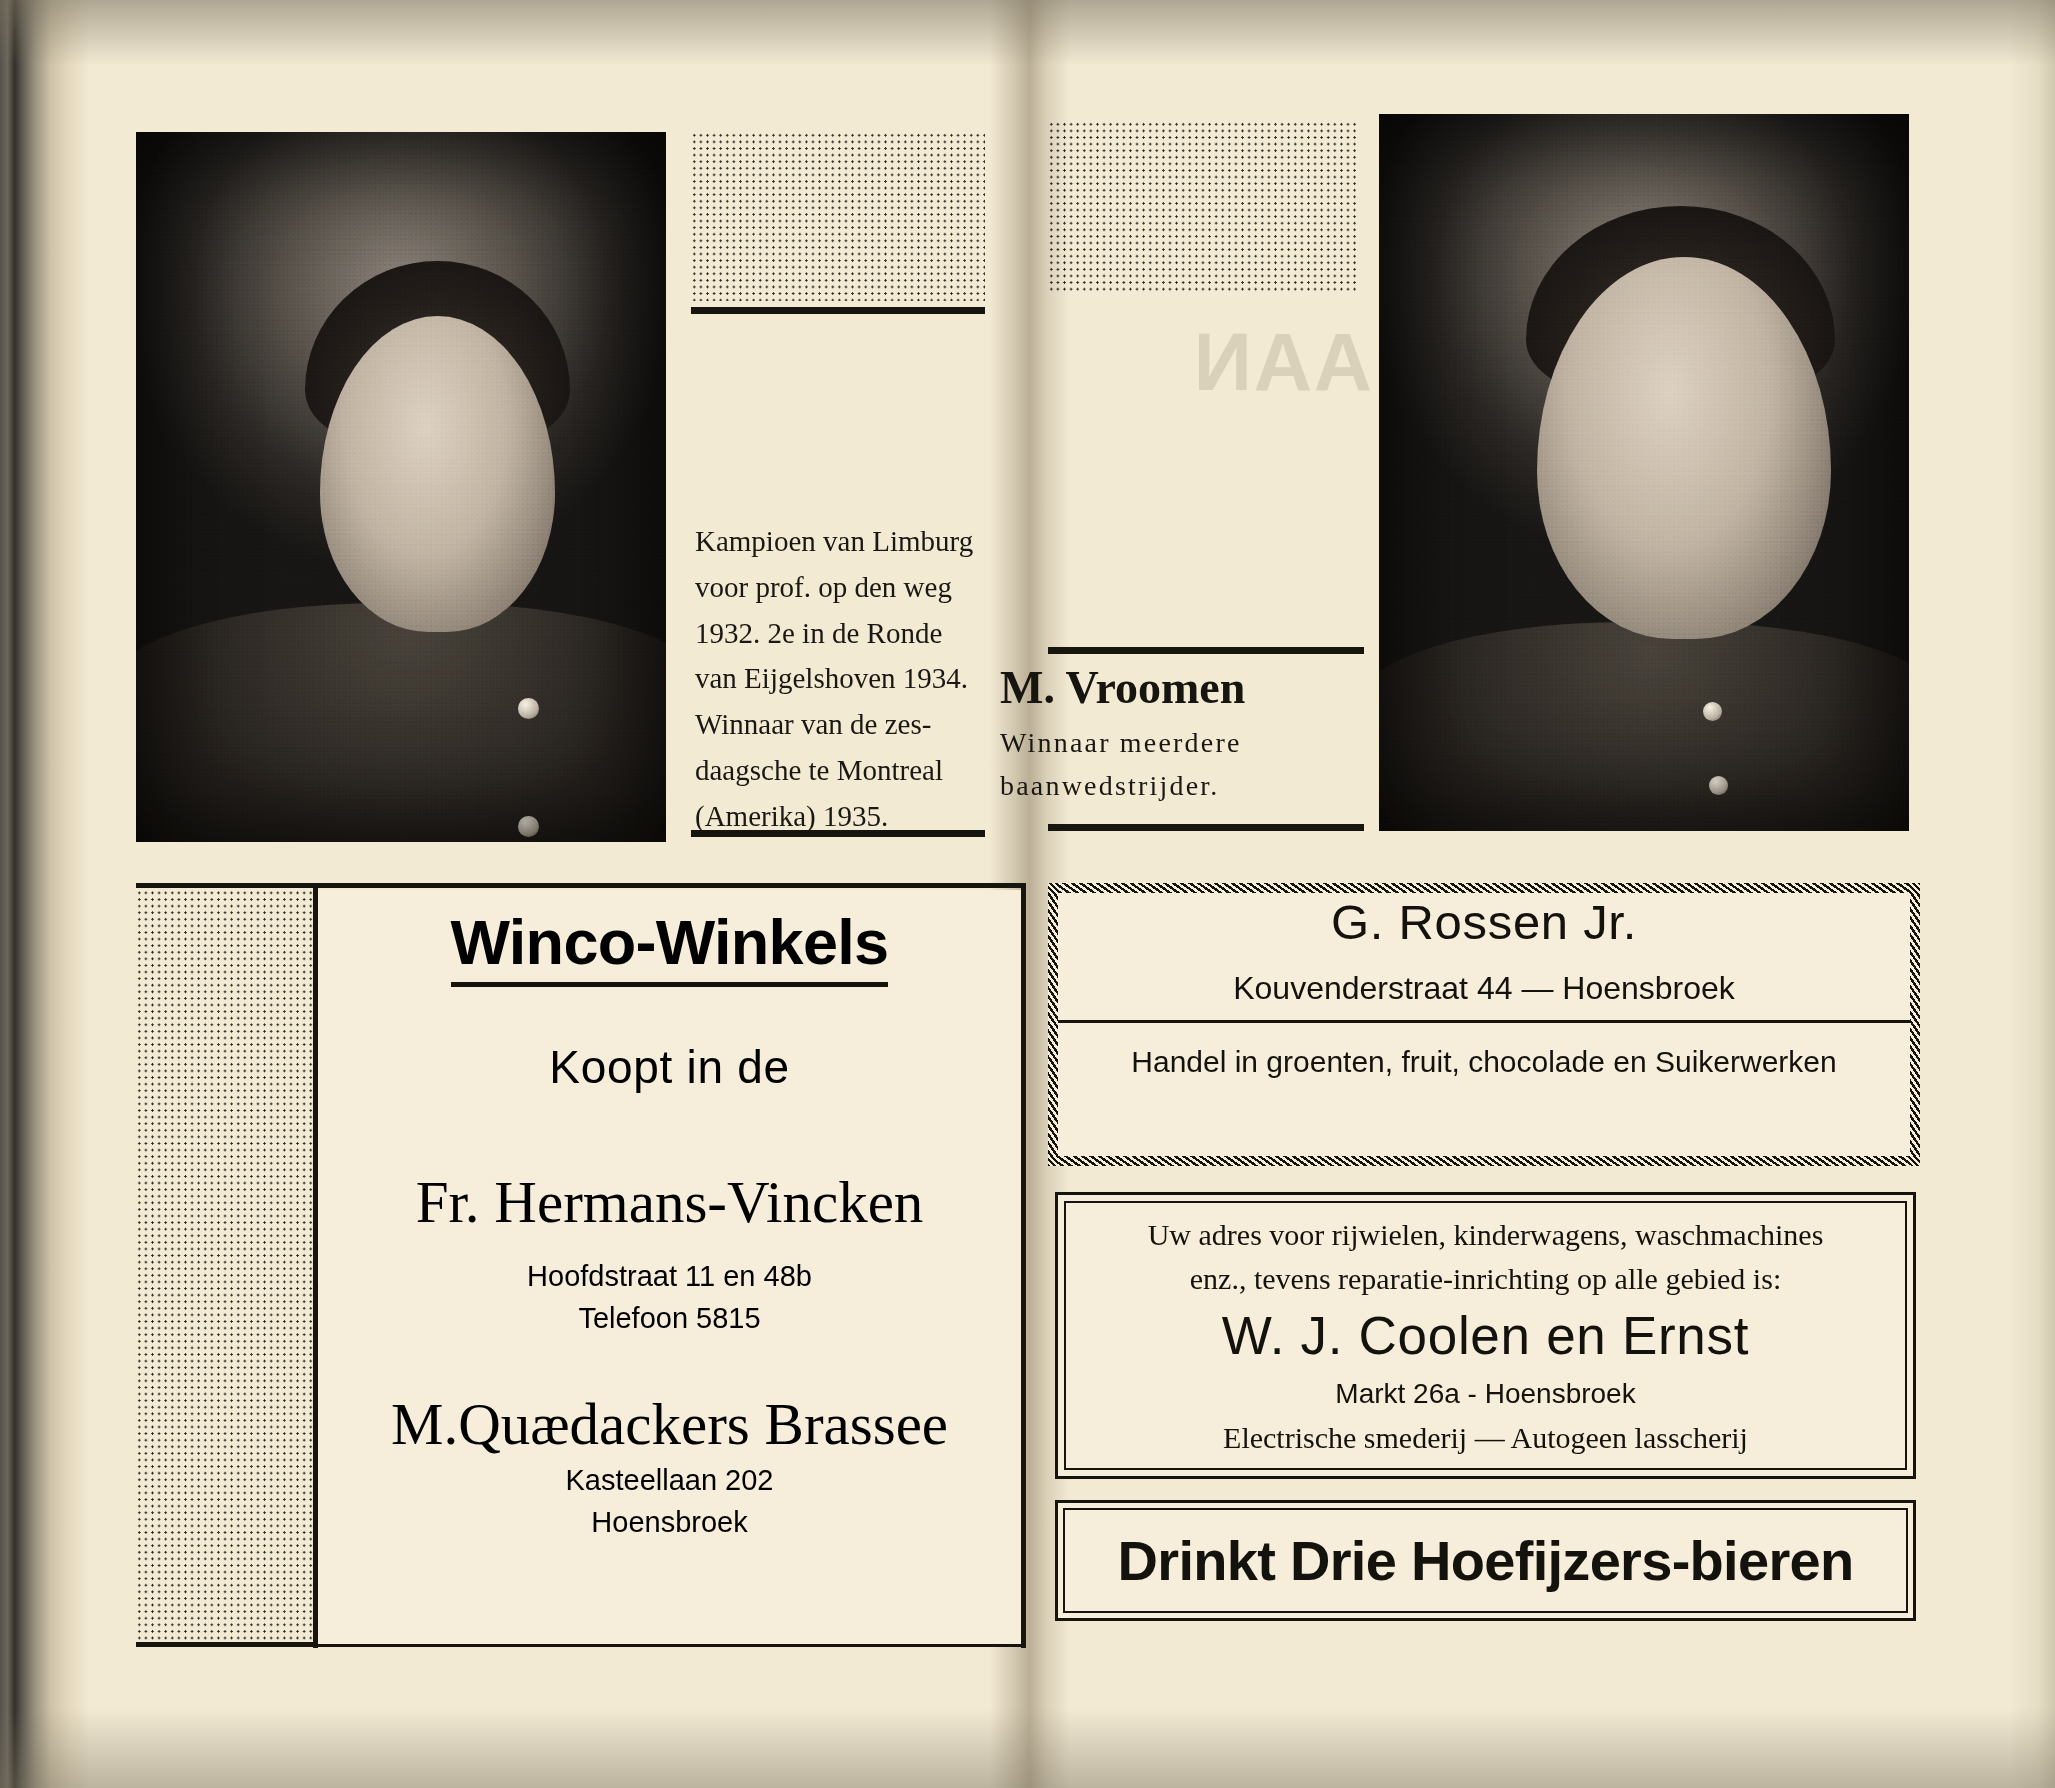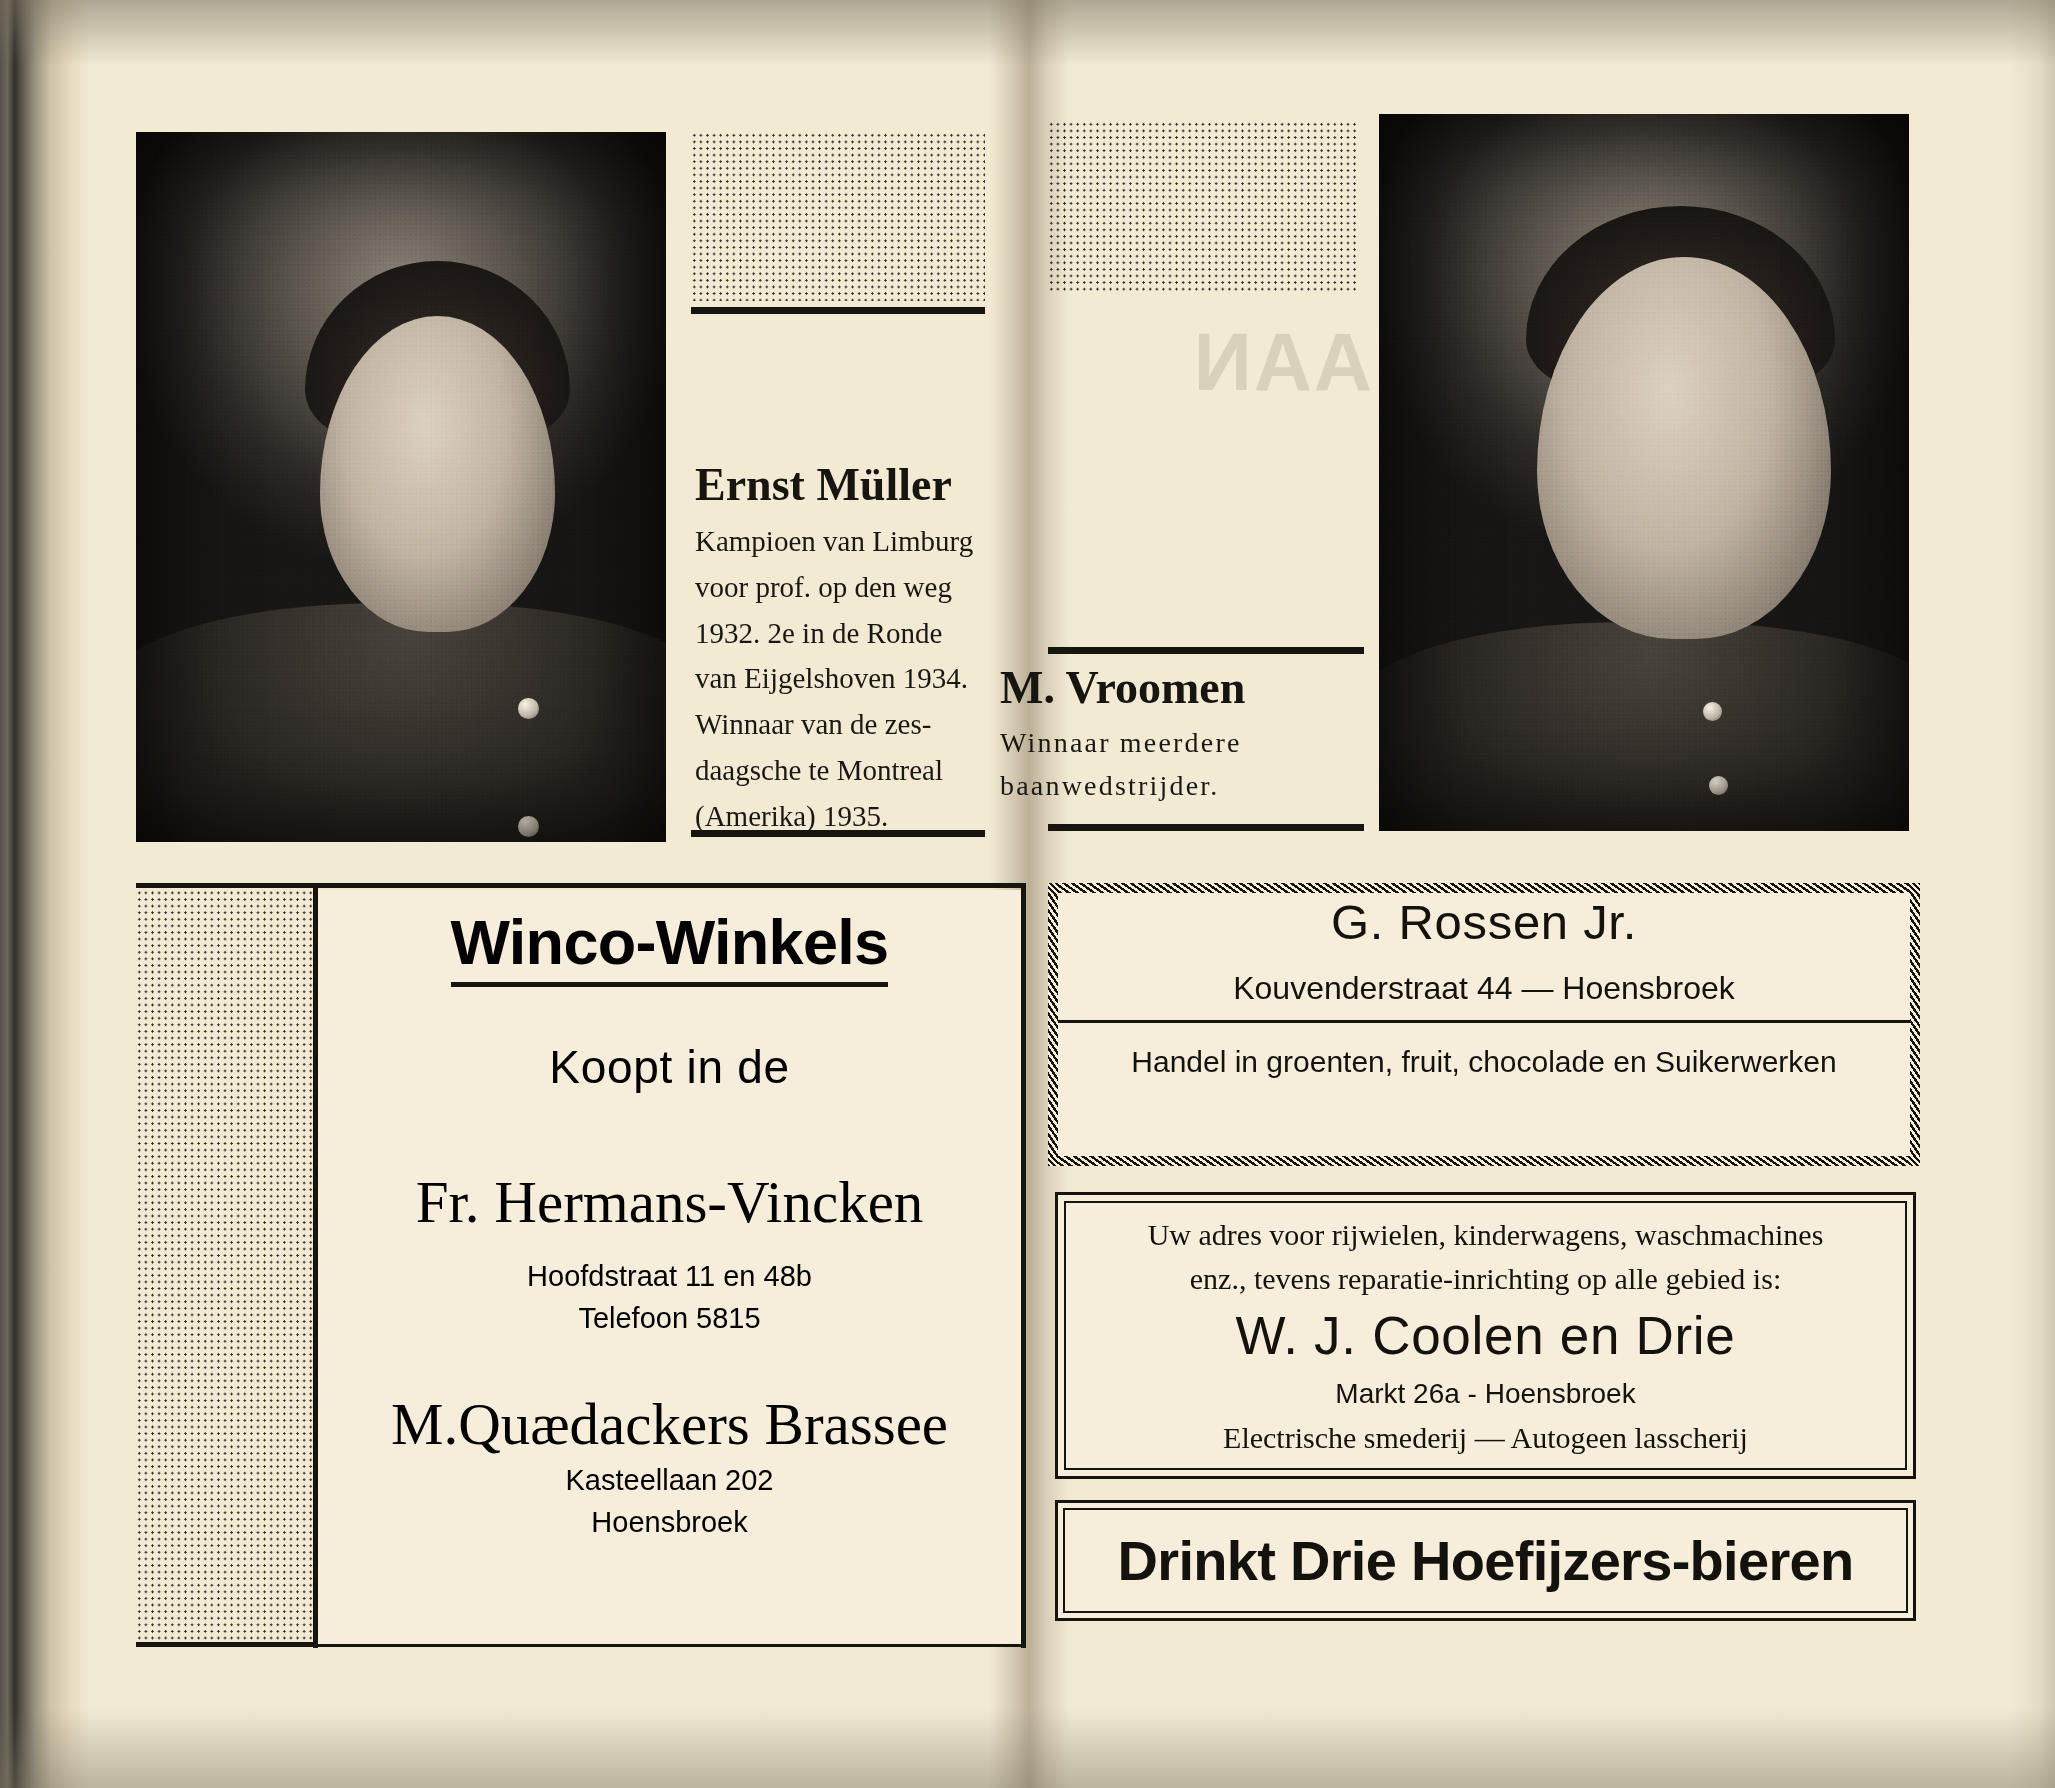--- a/index.html
+++ b/index.html
@@ -250,23 +250,20 @@
     <div class="btn" style="left:382px; top:566px; width:20.6px; height:20.6px;"></div>
     <div class="btn" style="left:382px; top:684px; width:20.6px; height:20.6px;"></div>
     <div class="grain"></div>
     <div class="vign"></div>
 
   </div>
 
   <div class="dots" style="position:absolute; left:691px; top:132px; width:294px; height:169px;"></div>
   <div class="rule" style="left:691px; top:307px; width:294px; height:6.6px;"></div>
 
-  <div style="position:absolute; left:695px; top:460px; width:309px;">
-    <div class="cap-name" style="font-size:46px; line-height:1.1;">Ernst Müller</div>
-  </div>
   <div style="position:absolute; left:695px; top:519px; width:318px;">
     <div class="cap-body" style="font-size:29px; line-height:1.58;">Kampioen van Limburg</div>
     <div class="cap-body" style="font-size:29px; line-height:1.58;">voor prof. op den weg</div>
     <div class="cap-body" style="font-size:29px; line-height:1.58;">1932. 2e in de Ronde</div>
     <div class="cap-body" style="font-size:29px; line-height:1.58;">van Eijgelshoven 1934.</div>
     <div class="cap-body" style="font-size:29px; line-height:1.58;">Winnaar van de zes-</div>
     <div class="cap-body" style="font-size:29px; line-height:1.58;">daagsche te Montreal</div>
     <div class="cap-body" style="font-size:29px; line-height:1.58;">(Amerika) 1935.</div>
   </div>
   <div class="rule" style="left:691px; top:830px; width:294px; height:6.6px;"></div>
@@ -320,21 +317,21 @@
     <div style="position:relative; height:22px;">
       <div class="inner-line" style="top:13.2px; left:0; right:0; height:2.9px;"></div>
     </div>
     <div class="center t-rossen-body" style="margin-top:16px;">Handel in  groenten,  fruit, chocolade en Suikerwerken</div>
   </div>
 
   <div class="ad ad-border" style="left:1055px; top:1192px; width:861px; height:287px; box-sizing:border-box;">
     <div style="border:2.2px solid #16140f; margin:5.9px; height:calc(100% - 11.8px); box-sizing:border-box; padding-top:10.3px;">
       <div class="center t-coolen-top">Uw adres voor rijwielen, kinderwagens, waschmachines</div>
       <div class="center t-coolen-top">enz., tevens reparatie-inrichting op alle gebied is:</div>
-      <div class="center t-coolen-name" style="margin-top:4.4px;">W. J. Coolen en Drie</div>
+      <div class="center t-coolen-name" style="margin-top:4.4px;">W. J. Coolen en Ernst</div>
       <div class="center t-coolen-addr" style="margin-top:12px;">Markt 26a - Hoensbroek</div>
       <div class="center t-coolen-foot" style="margin-top:11.8px;">Electrische smederij — Autogeen lasscherij</div>
     </div>
   </div>
 
   <div class="ad ad-border" style="left:1055px; top:1500px; width:861px; height:121px; box-sizing:border-box;">
     <div style="border:2.2px solid #16140f; margin:5.1px; height:calc(100% - 10.3px); box-sizing:border-box; display:flex; align-items:center; justify-content:center;">
       <div class="t-drinkt">Drinkt Drie Hoefijzers-bieren</div>
     </div>
   </div>

